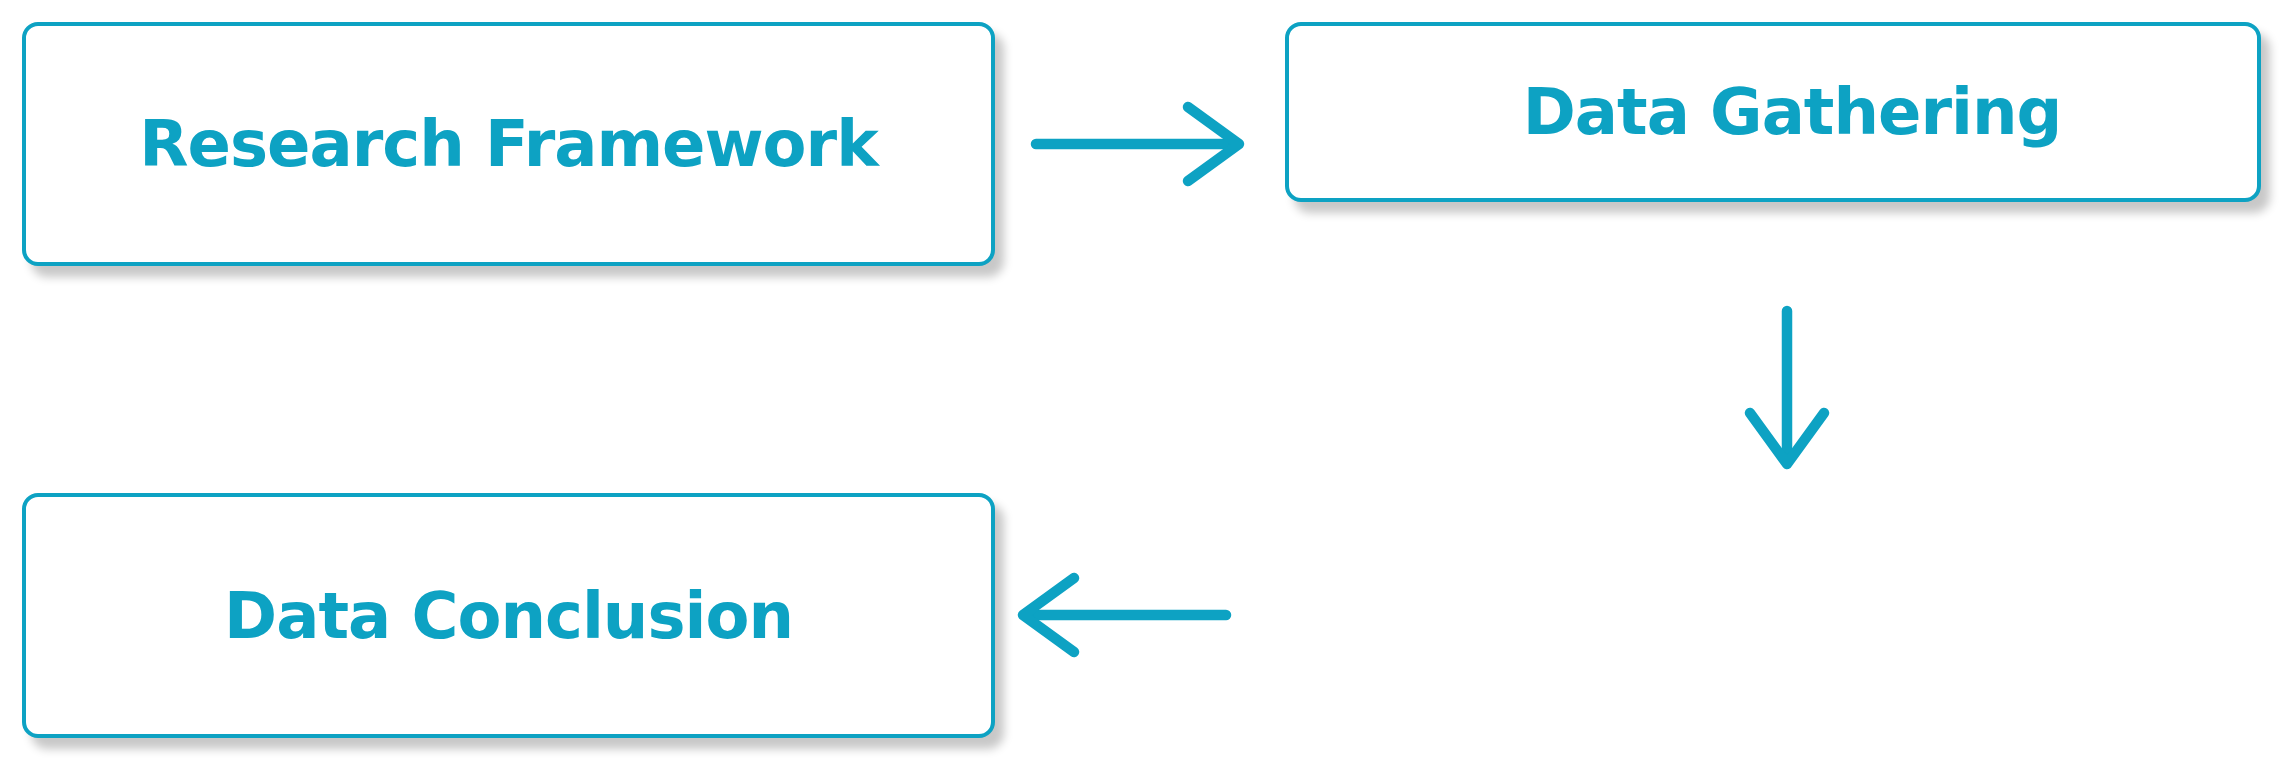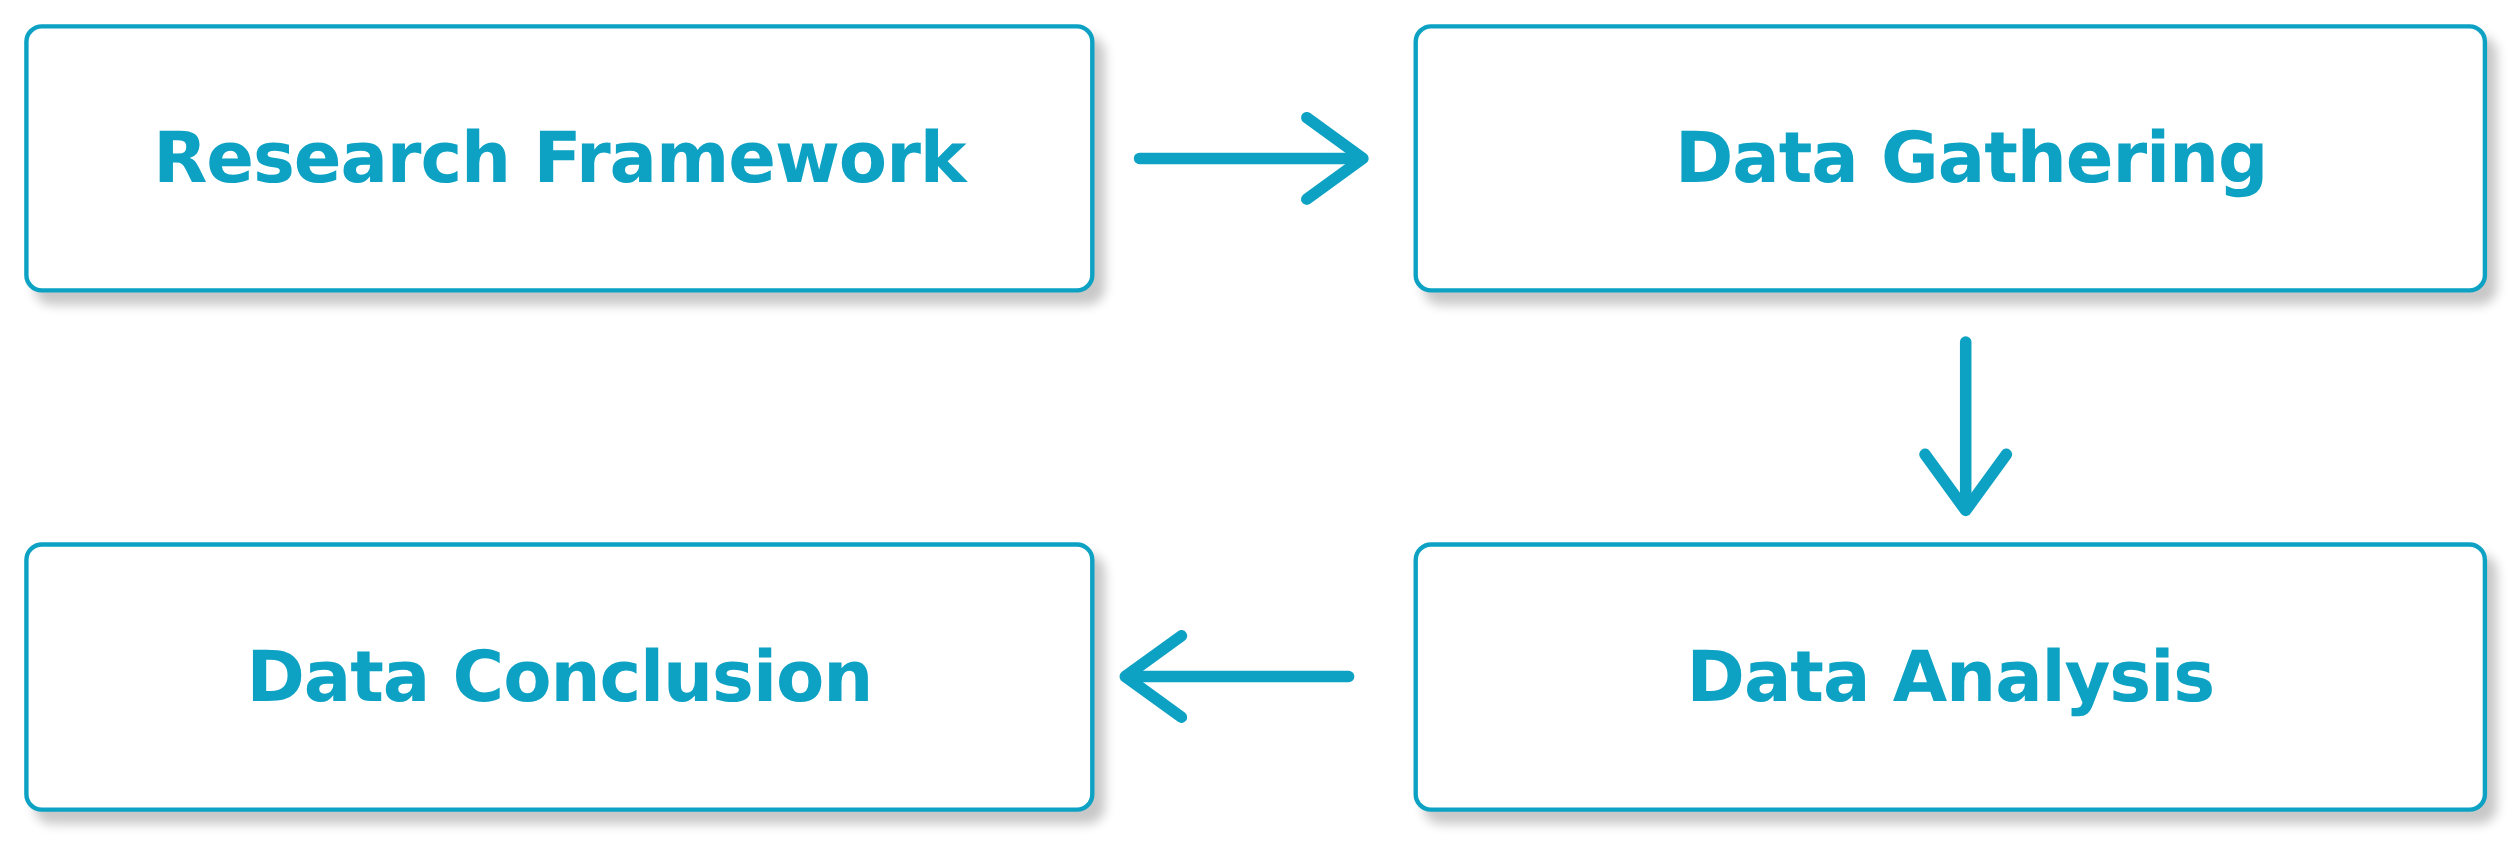--- a/index.html
+++ b/index.html
@@ -32,21 +32,21 @@
   }
   .node-label {
     color: var(--accent);
     font-size: 64px;
     font-weight: bold;
     letter-spacing: -1px;
     white-space: nowrap;
     text-align: center;
   }
   .node-research-framework { left: 22px;   top: 22px;  width: 973px; height: 244px; align-items: center; }
-  .node-data-gathering     { left: 1285px; top: 22px;  width: 976px; height: 244px; padding-left: 38px; }
+  .node-data-gathering     { left: 1285px; top: 22px;  width: 976px; height: 180px; padding-left: 38px; }
   .node-data-analysis      { left: 1285px; top: 493px; width: 976px; height: 245px; }
   .node-study-conclusion   { left: 22px;   top: 493px; width: 973px; height: 245px; }
 
   .arrow {
     position: absolute;
     stroke: var(--accent);
     stroke-width: 10.5;
     fill: none;
     stroke-linecap: round;
     stroke-linejoin: round;
@@ -61,23 +61,20 @@
 <div class="canvas">
 
   <div class="node node-research-framework">
     <span class="node-label">Research Framework</span>
   </div>
 
   <div class="node node-data-gathering">
     <span class="node-label">Data Gathering</span>
   </div>
 
-  <div class="node node-data-analysis">
-    <span class="node-label">Data Analysis</span>
-  </div>
 
   <div class="node node-study-conclusion">
     <span class="node-label">Data Conclusion</span>
   </div>
 
   <svg class="arrow arrow-right" viewBox="0 0 220 96">
     <path d="M 8 48 L 207 48"></path>
     <path d="M 160 11 L 211 48 L 160 85"></path>
   </svg>
 

